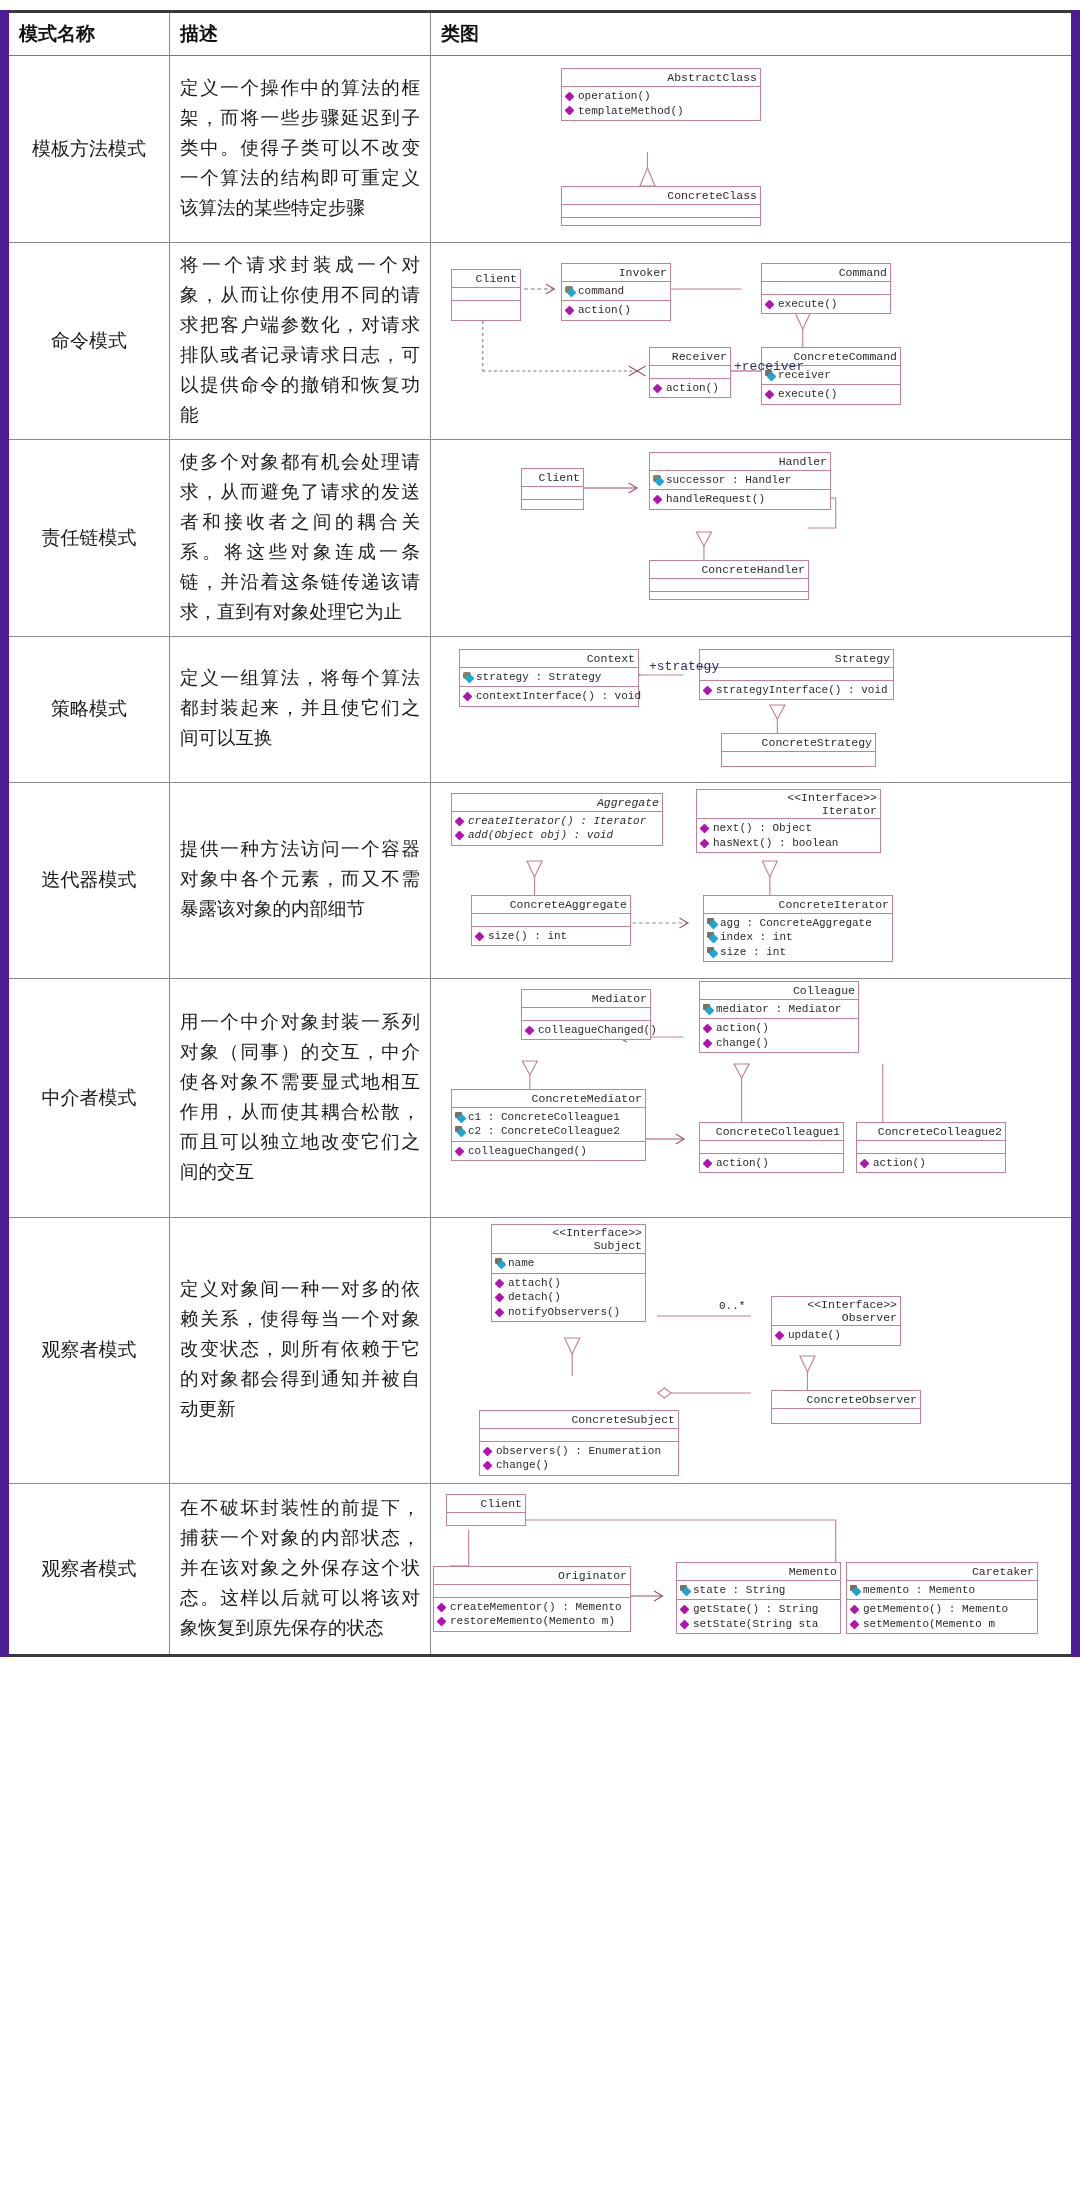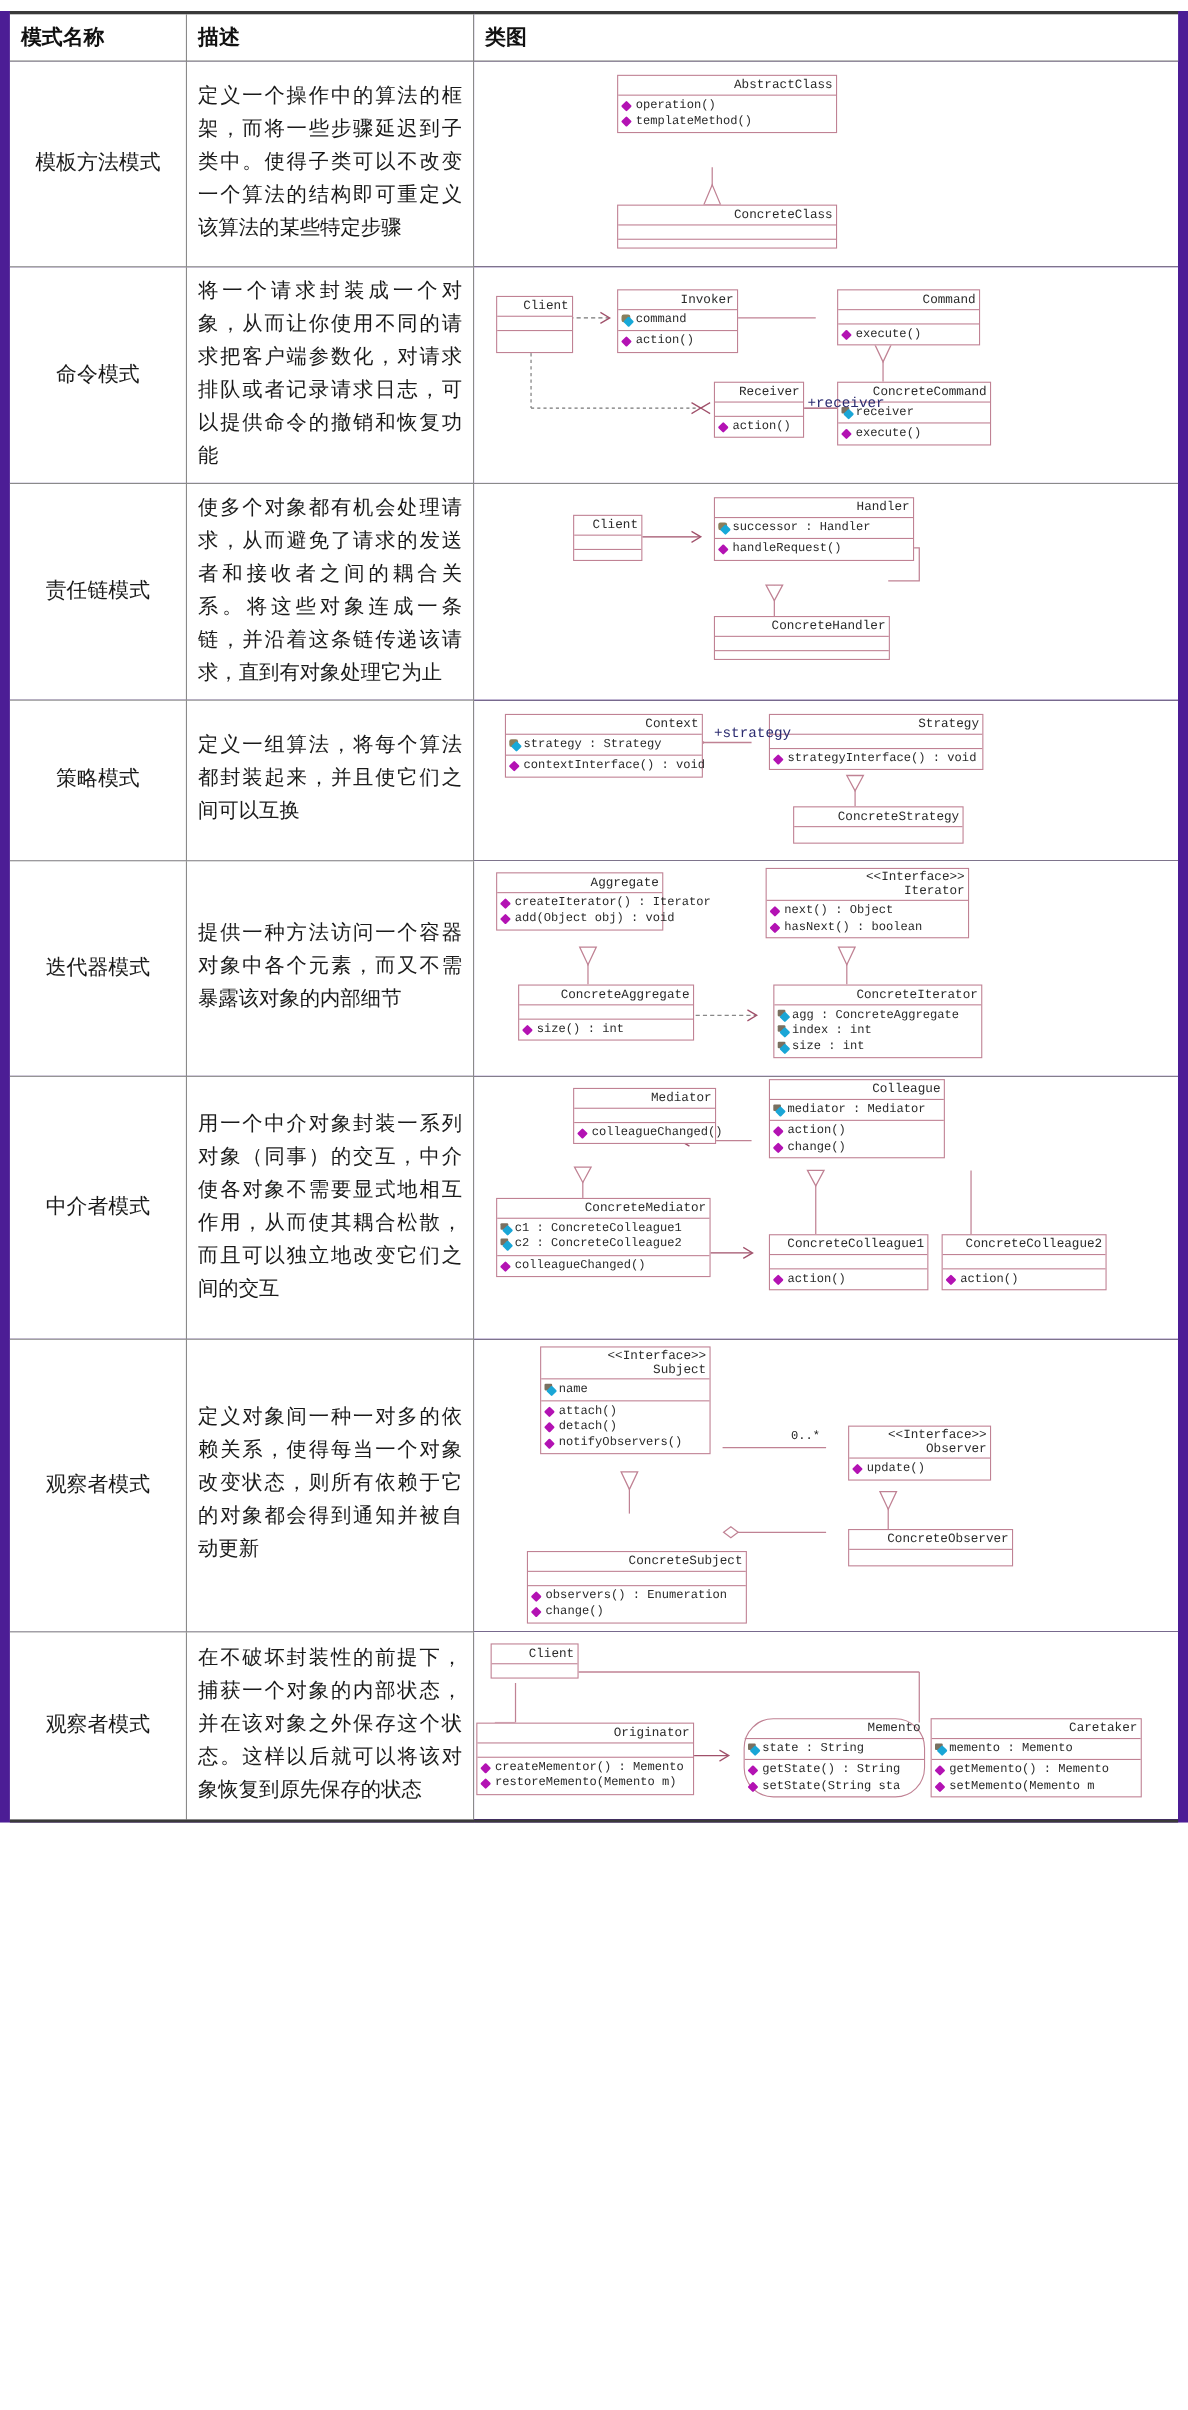--- a/index.html
+++ b/index.html
@@ -265,21 +265,21 @@
       <td class="c-diag">
         <div class="canvas" style="height:195px">
           <svg class="ov" viewBox="0 0 680 195" preserveAspectRatio="none">
             <line x1="110" y1="78" x2="110" y2="112" stroke="#c08294" stroke-width="1.2"></line>
             <polygon points="110,94 102,78 118,78" fill="#fff" stroke="#c08294" stroke-width="1.2"></polygon>
             <line x1="360" y1="78" x2="360" y2="112" stroke="#c08294" stroke-width="1.2"></line>
             <polygon points="360,94 352,78 368,78" fill="#fff" stroke="#c08294" stroke-width="1.2"></polygon>
             <line x1="200" y1="140" x2="272" y2="140" stroke="#888" stroke-width="1.1" stroke-dasharray="4,3"></line>
             <polyline points="264,135 273,140 264,145" fill="none" stroke="#a0506a" stroke-width="1.2"></polyline>
           </svg>
-          <div class="umlbox" style="left:20px;top:10px;width:152px;">
+          <div class="umlbox" style="left:20px;top:10px;width:212px;font-style:italic;">
             <div class="ttl">Aggregate</div>
             <div class="sec last">
               <div class="m">
                     <span class="ic meth"></span>
                     <span>createIterator() : Iterator</span>
                   </div>
               <div class="m">
                     <span class="ic meth"></span>
                     <span>add(Object obj) : void</span>
                   </div>
@@ -515,21 +515,21 @@
               <div class="m">
                     <span class="ic meth"></span>
                     <span>createMementor() : Memento</span>
                   </div>
               <div class="m">
                     <span class="ic meth"></span>
                     <span>restoreMemento(Memento m)</span>
                   </div>
             </div>
           </div>
-          <div class="umlbox" style="left:245px;top:78px;width:165px;border-radius:27px;">
+          <div class="umlbox" style="left:245px;top:78px;width:165px;">
             <div class="ttl">Memento</div>
             <div class="sec">
               <div class="m">
                     <span class="ic attr"></span>
                     <span>state : String</span>
                   </div>
             </div>
             <div class="sec last">
               <div class="m">
                     <span class="ic meth"></span>

